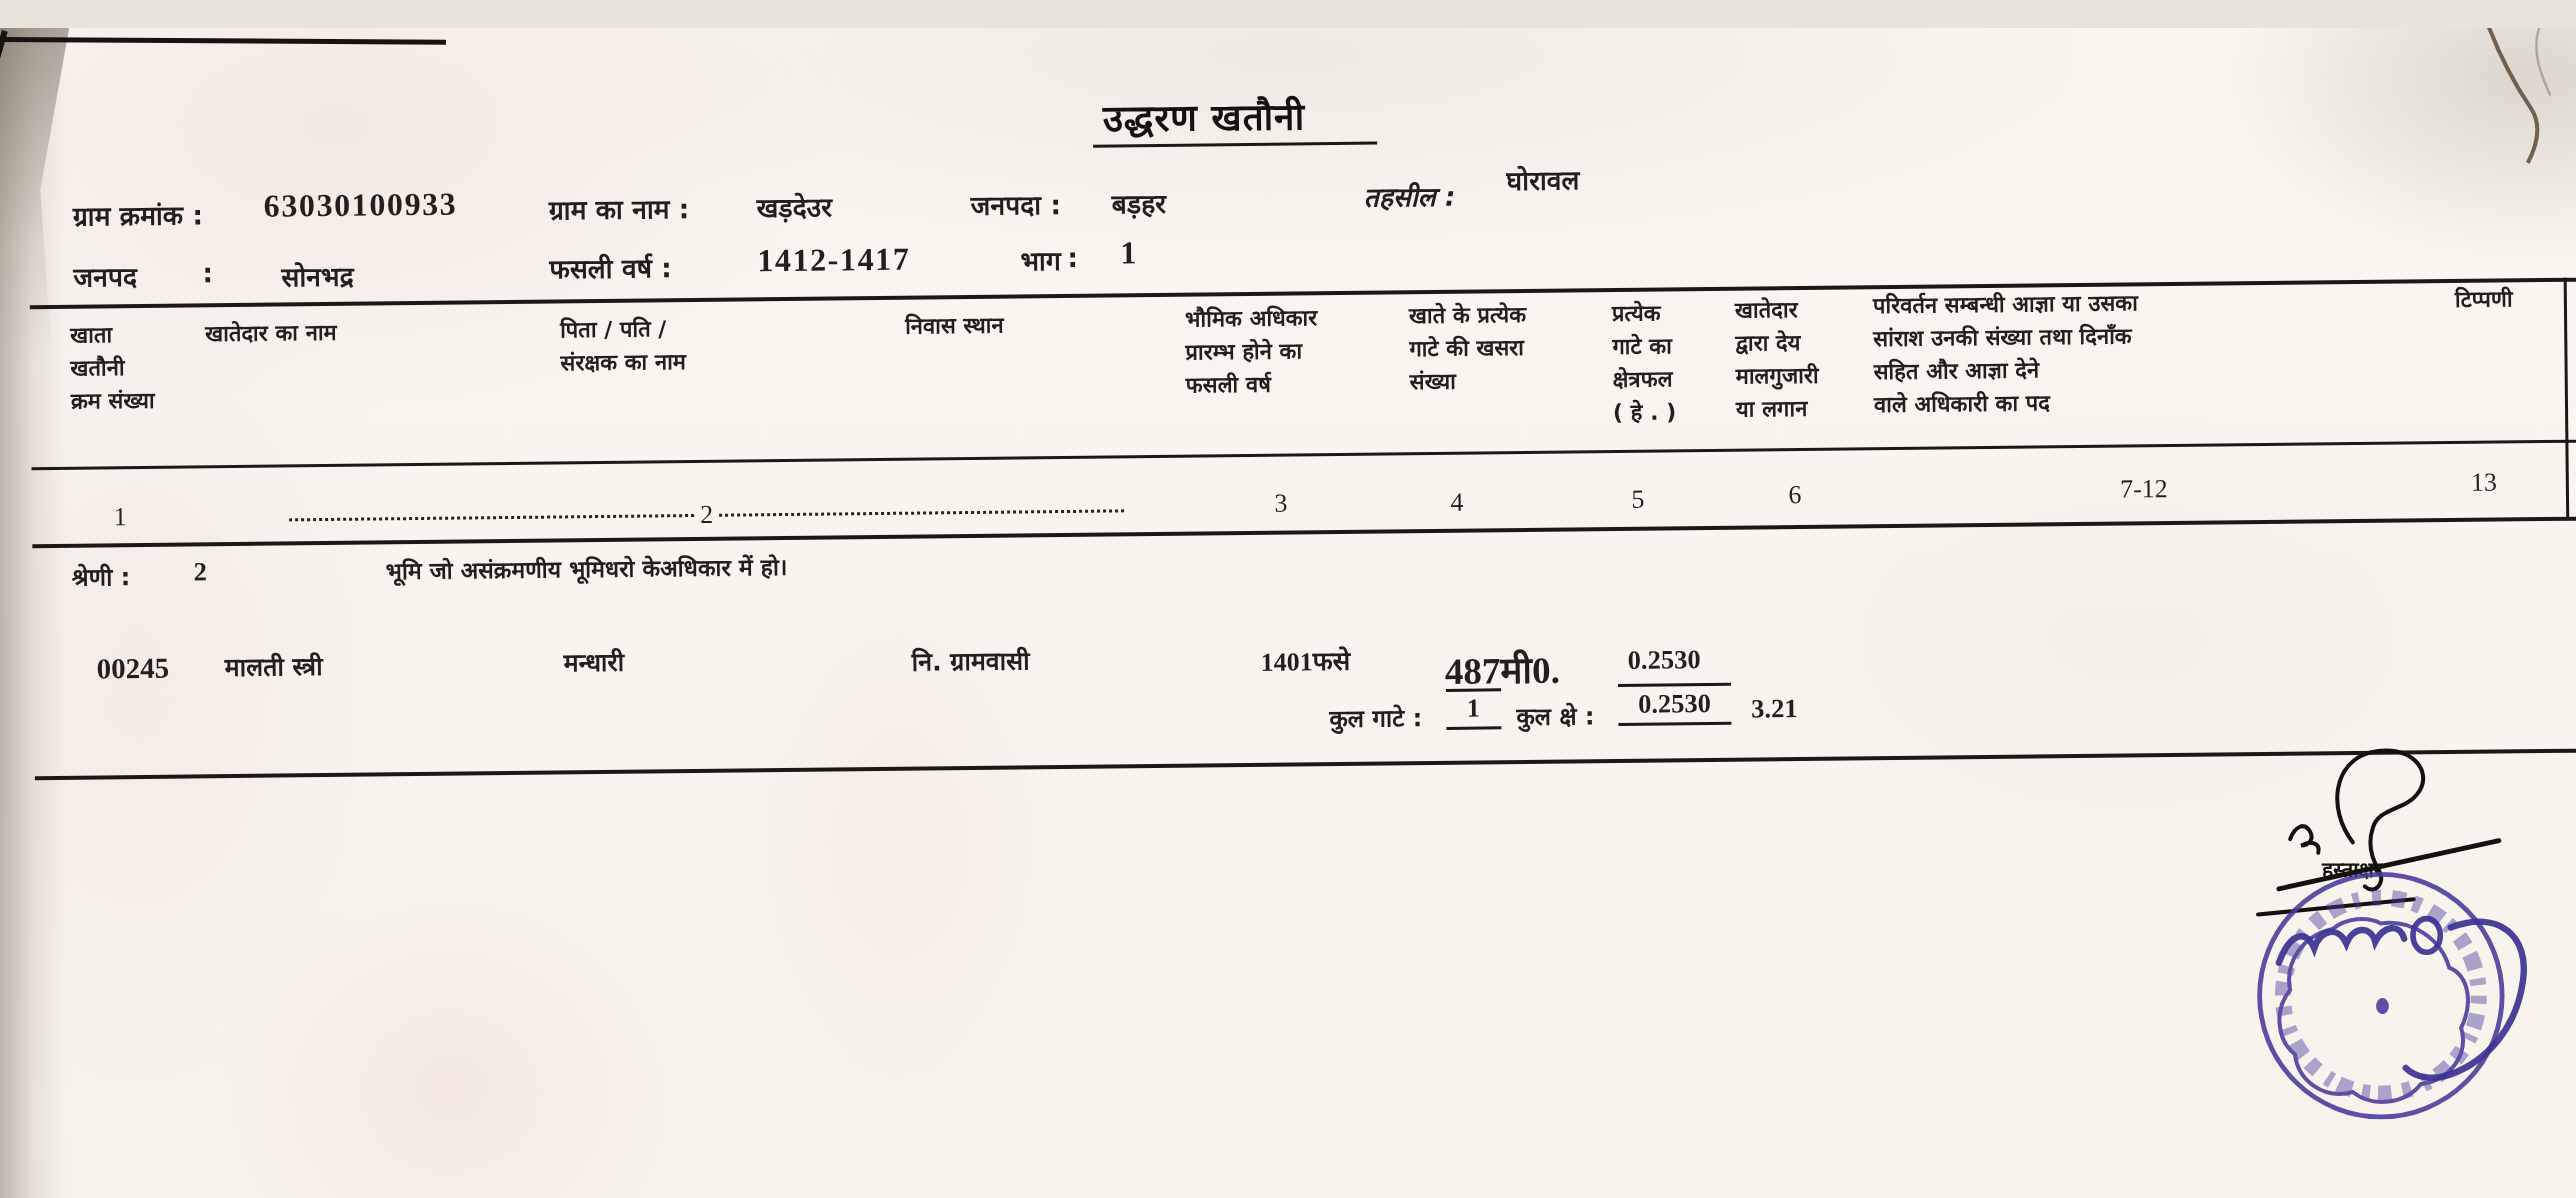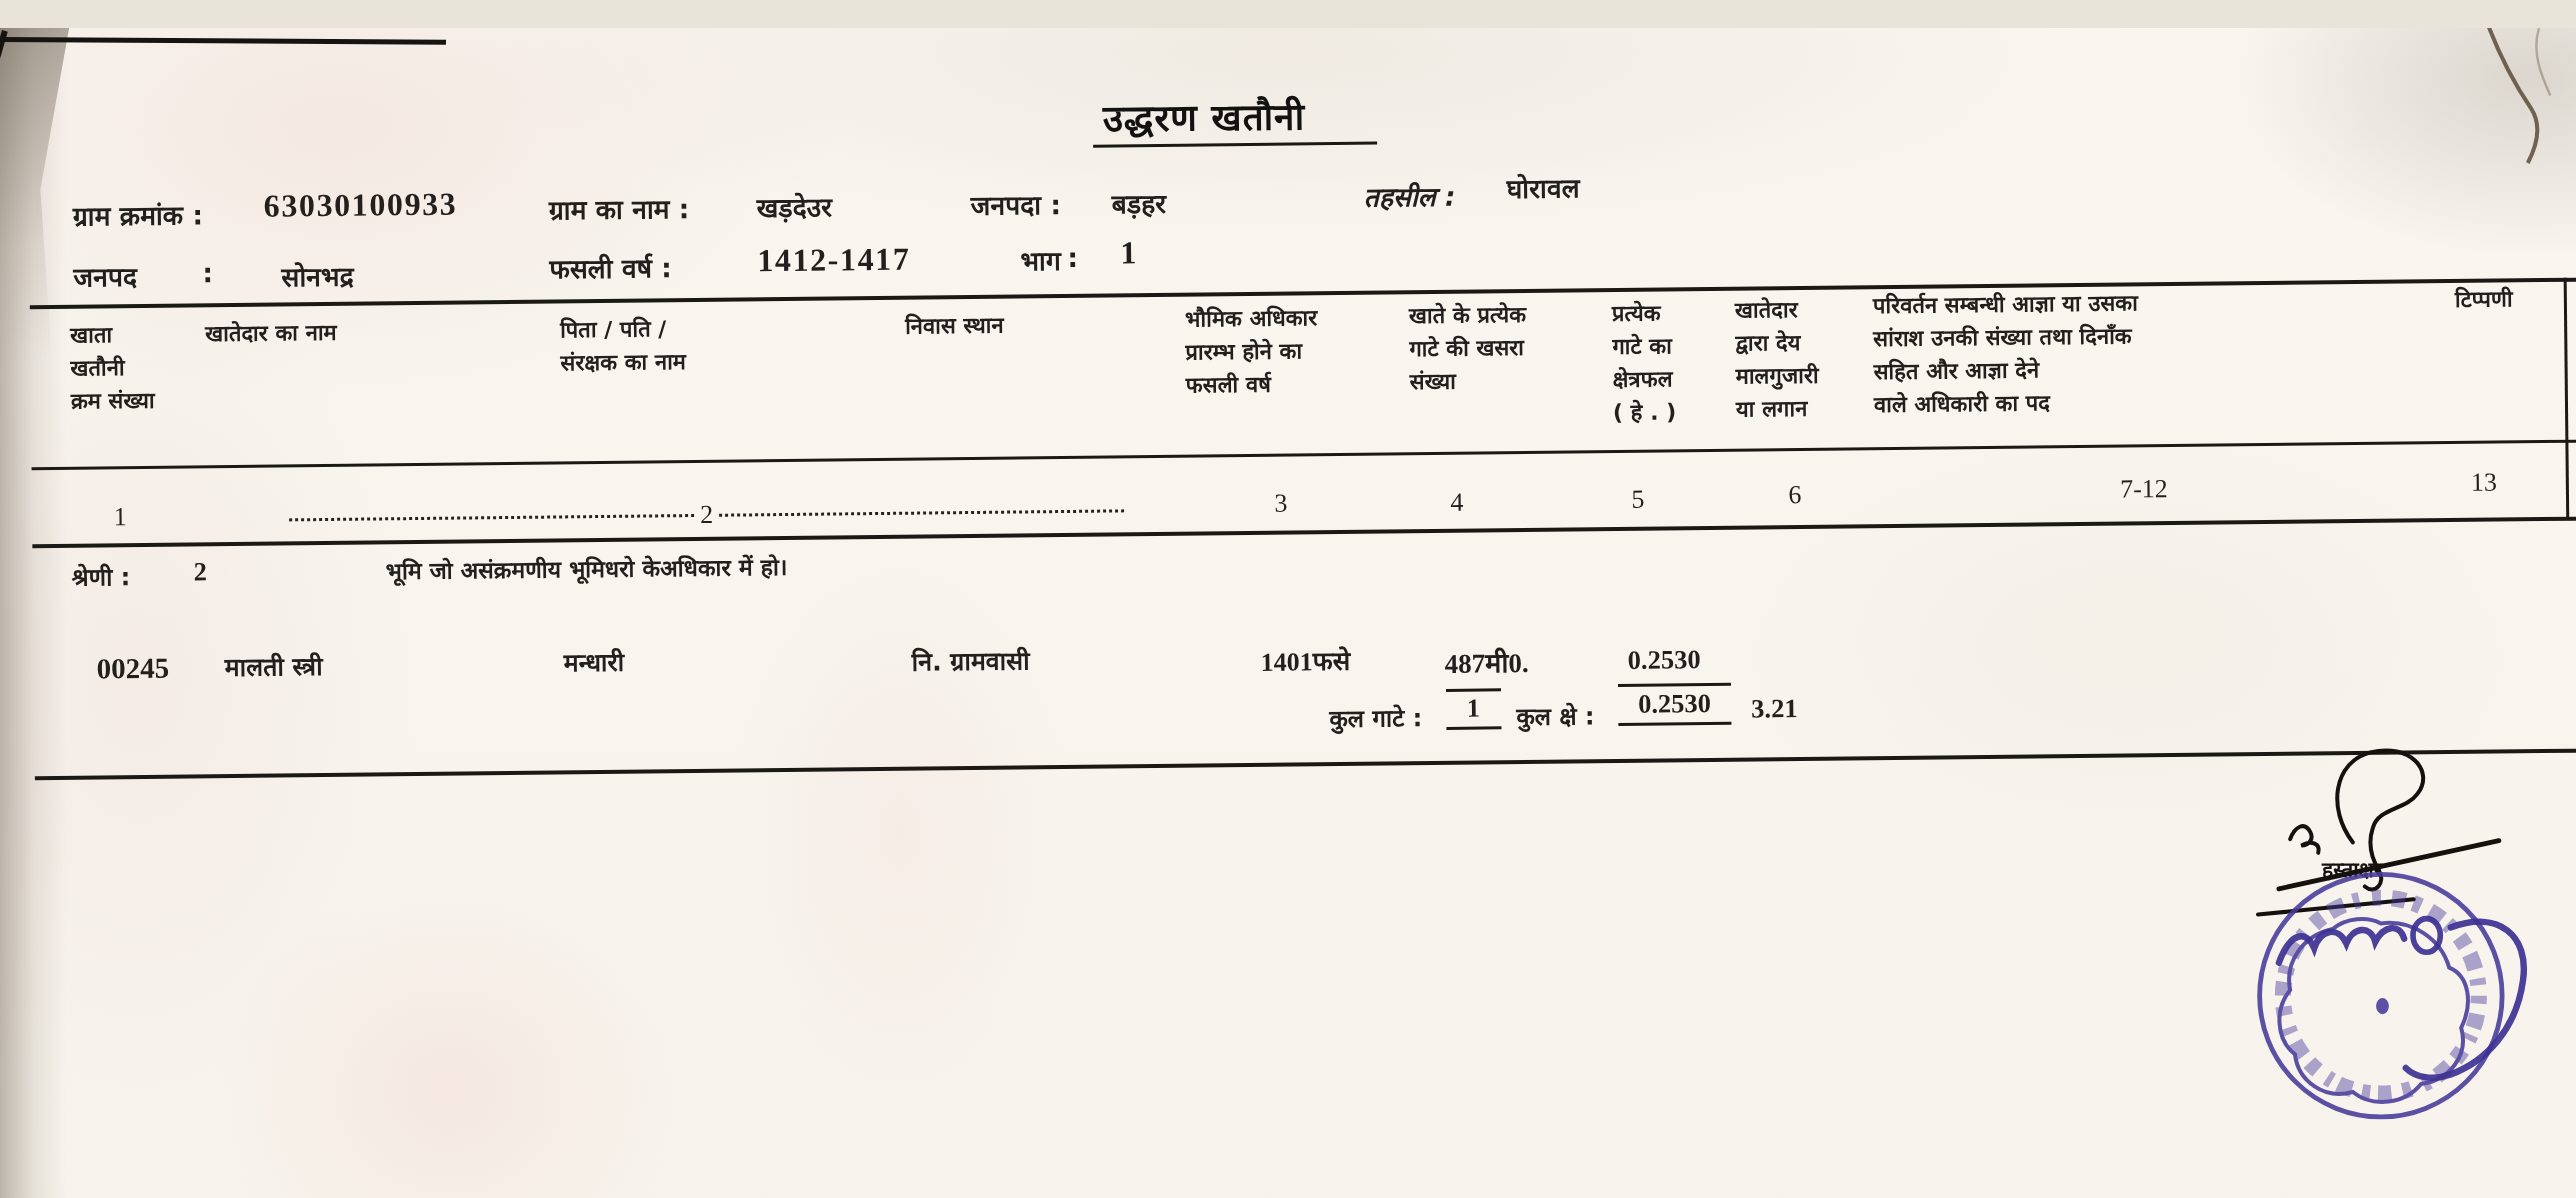--- a/index.html
+++ b/index.html
@@ -64,21 +64,21 @@
     <div class="t title" style="left:1107px;top:75px;">उद्धरण खतौनी</div>
     <div class="title-underline" style="left:1097px;top:128px;width:284px;"></div>
 
     <div class="t meta" style="left:76px;top:170px;">ग्राम क्रमांक :</div>
     <div class="t bignum num" style="left:267px;top:162px;">63030100933</div>
     <div class="t meta" style="left:552px;top:169px;">ग्राम का नाम  :</div>
     <div class="t metaval" style="left:760px;top:169px;">खड़देउर</div>
     <div class="t meta" style="left:974px;top:169px;">जनपदा  :</div>
     <div class="t metaval" style="left:1115px;top:169px;">बड़हर</div>
     <div class="t meta" style="left:1367px;top:165px;font-style:italic;">तहसील  :</div>
-    <div class="t metaval" style="left:1510px;top:158px;">घोरावल</div>
+    <div class="t metaval" style="left:1510px;top:150px;">घोरावल</div>
 
     <div class="t meta" style="left:76px;top:231px;">जनपद</div>
     <div class="t meta" style="left:205px;top:231px;">:</div>
     <div class="t metaval" style="left:284px;top:233px;">सोनभद्र</div>
     <div class="t meta" style="left:552px;top:228px;">फसली वर्ष   :</div>
     <div class="t bignum num" style="left:760px;top:222px;">1412-1417</div>
     <div class="t meta" style="left:1023px;top:225px;">भाग</div>
     <div class="t meta" style="left:1070px;top:225px;">:</div>
     <div class="t bignum num" style="left:1123px;top:218px;">1</div>
 
@@ -130,21 +130,21 @@
 
     <div class="t cat" style="left:71px;top:532px;">श्रेणी :</div>
     <div class="t cat num" style="left:193px;top:530px;font-size:26.5px;">2</div>
     <div class="t cat" style="left:385px;top:530px;font-size:23px;">भूमि जो असंक्रमणीय भूमिधरो केअधिकार में हो।</div>
 
     <div class="t body-t num" style="left:95px;top:625px;font-size:29px;">00245</div>
     <div class="t body-t" style="left:223px;top:623px;">मालती स्त्री</div>
     <div class="t body-t" style="left:562px;top:622px;">मन्धारी</div>
     <div class="t body-t" style="left:910px;top:625px;">नि. ग्रामवासी</div>
     <div class="t body-t num" style="left:1259px;top:628px;font-size:26px;">1401फसे</div>
-    <div class="t body-t num" style="left:1443px;top:631px;font-size:27px;">487मी0.</div>
+    <div class="t body-t num" style="left:1443px;top:631px;font-size:37px;">487मी0.</div>
     <div class="t body-t num" style="left:1626px;top:634px;font-size:26.5px;">0.2530</div>
 
     <div class="t body-t" style="left:1327px;top:687px;font-size:24px;">कुल गाटे :</div>
     <div class="t body-t num boxed" style="left:1444px;top:676px;width:45px;font-size:26px;">1</div>
     <div class="t body-t" style="left:1514px;top:687px;font-size:24px;">कुल क्षे :</div>
     <div class="t body-t num boxed" style="left:1616px;top:673px;width:103px;font-size:26.5px;">0.2530</div>
     <div class="t body-t num" style="left:1749px;top:684px;font-size:26.5px;">3.21</div>
   </div>
 
   <div class="abs t sig-label" style="left:2322px;top:827px;">हस्ताक्षर</div>

